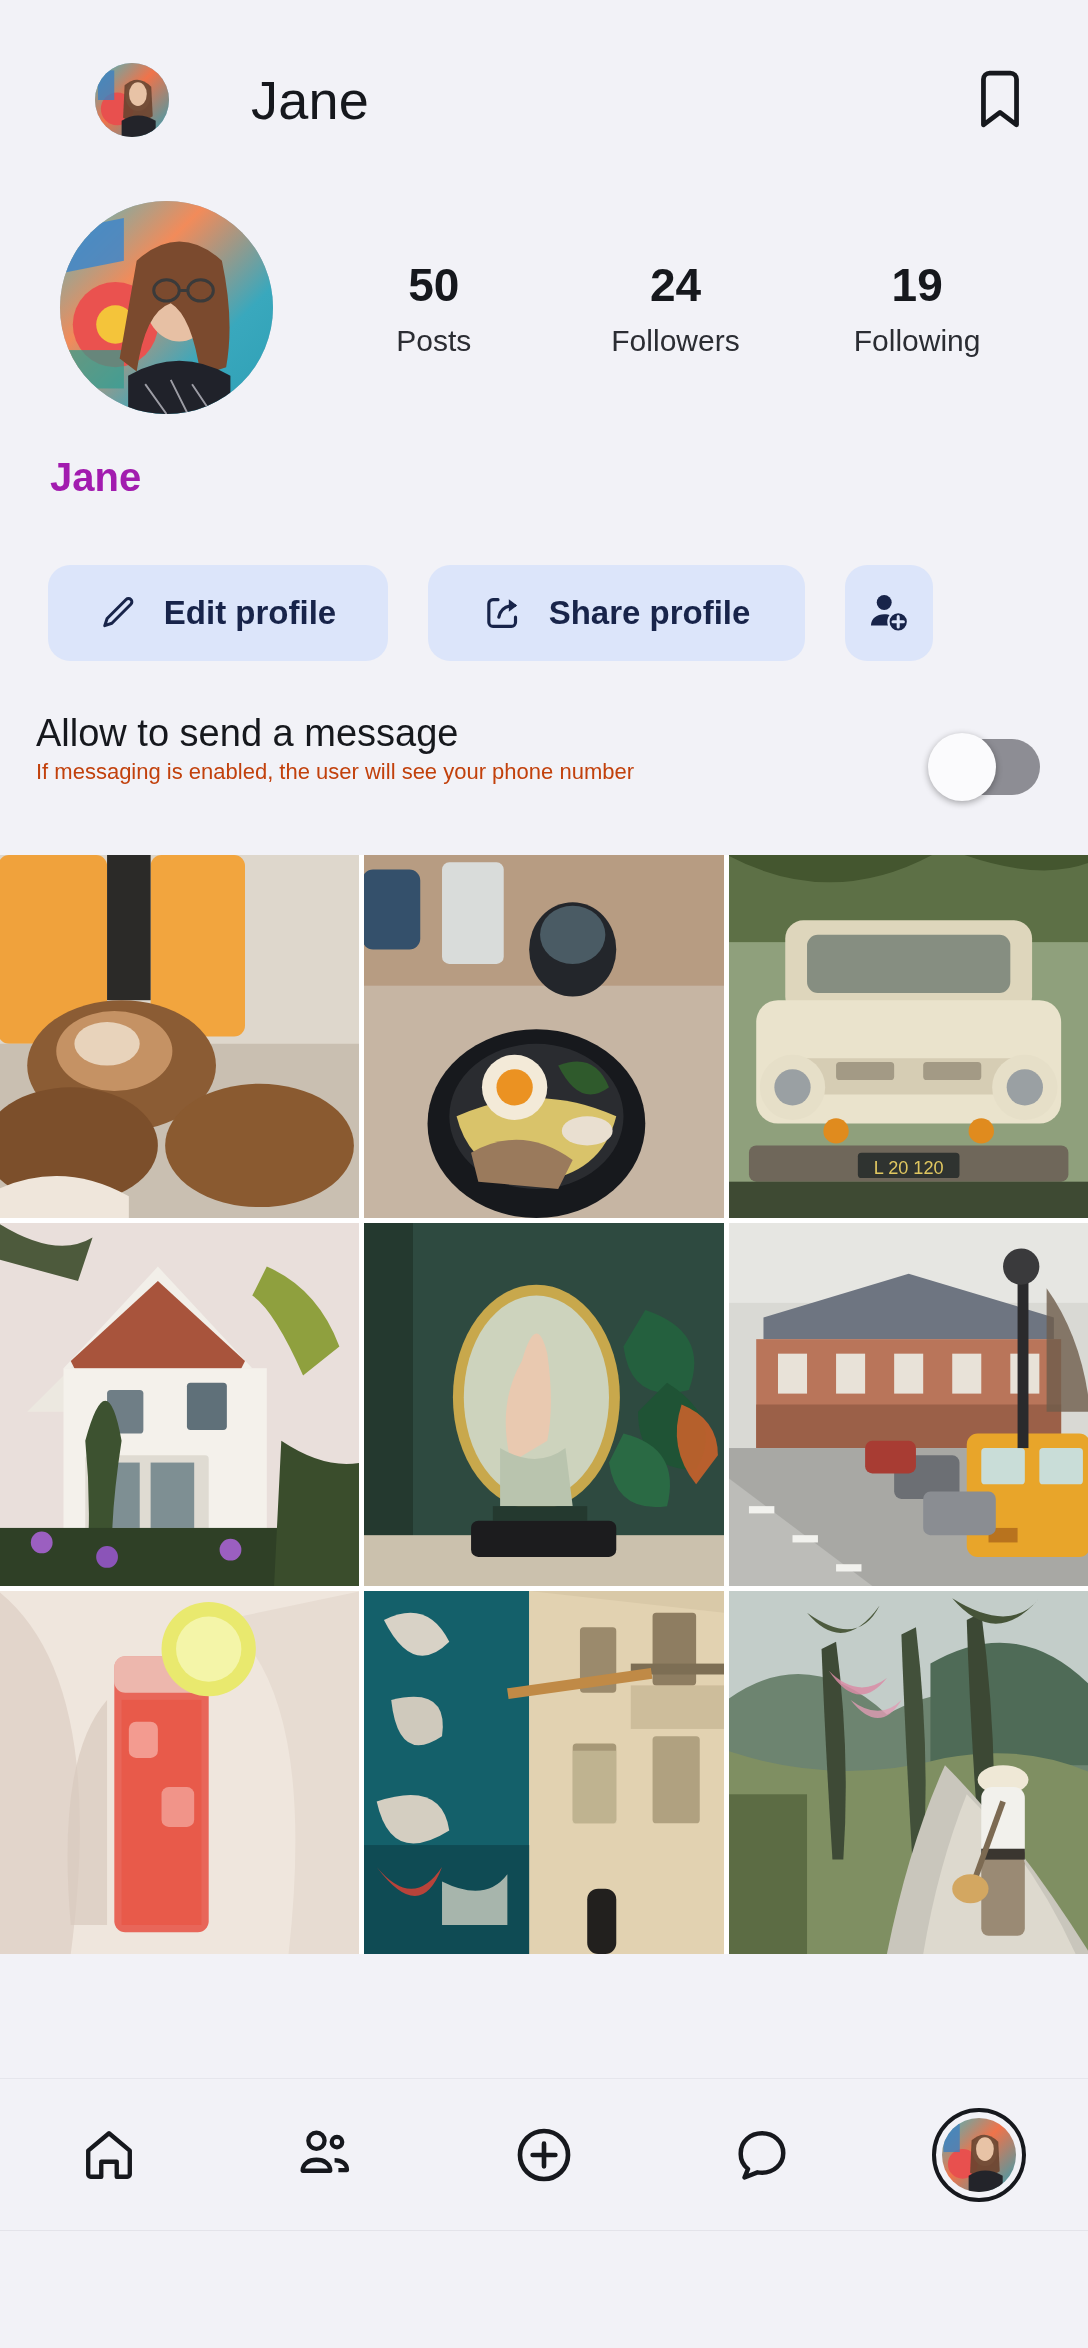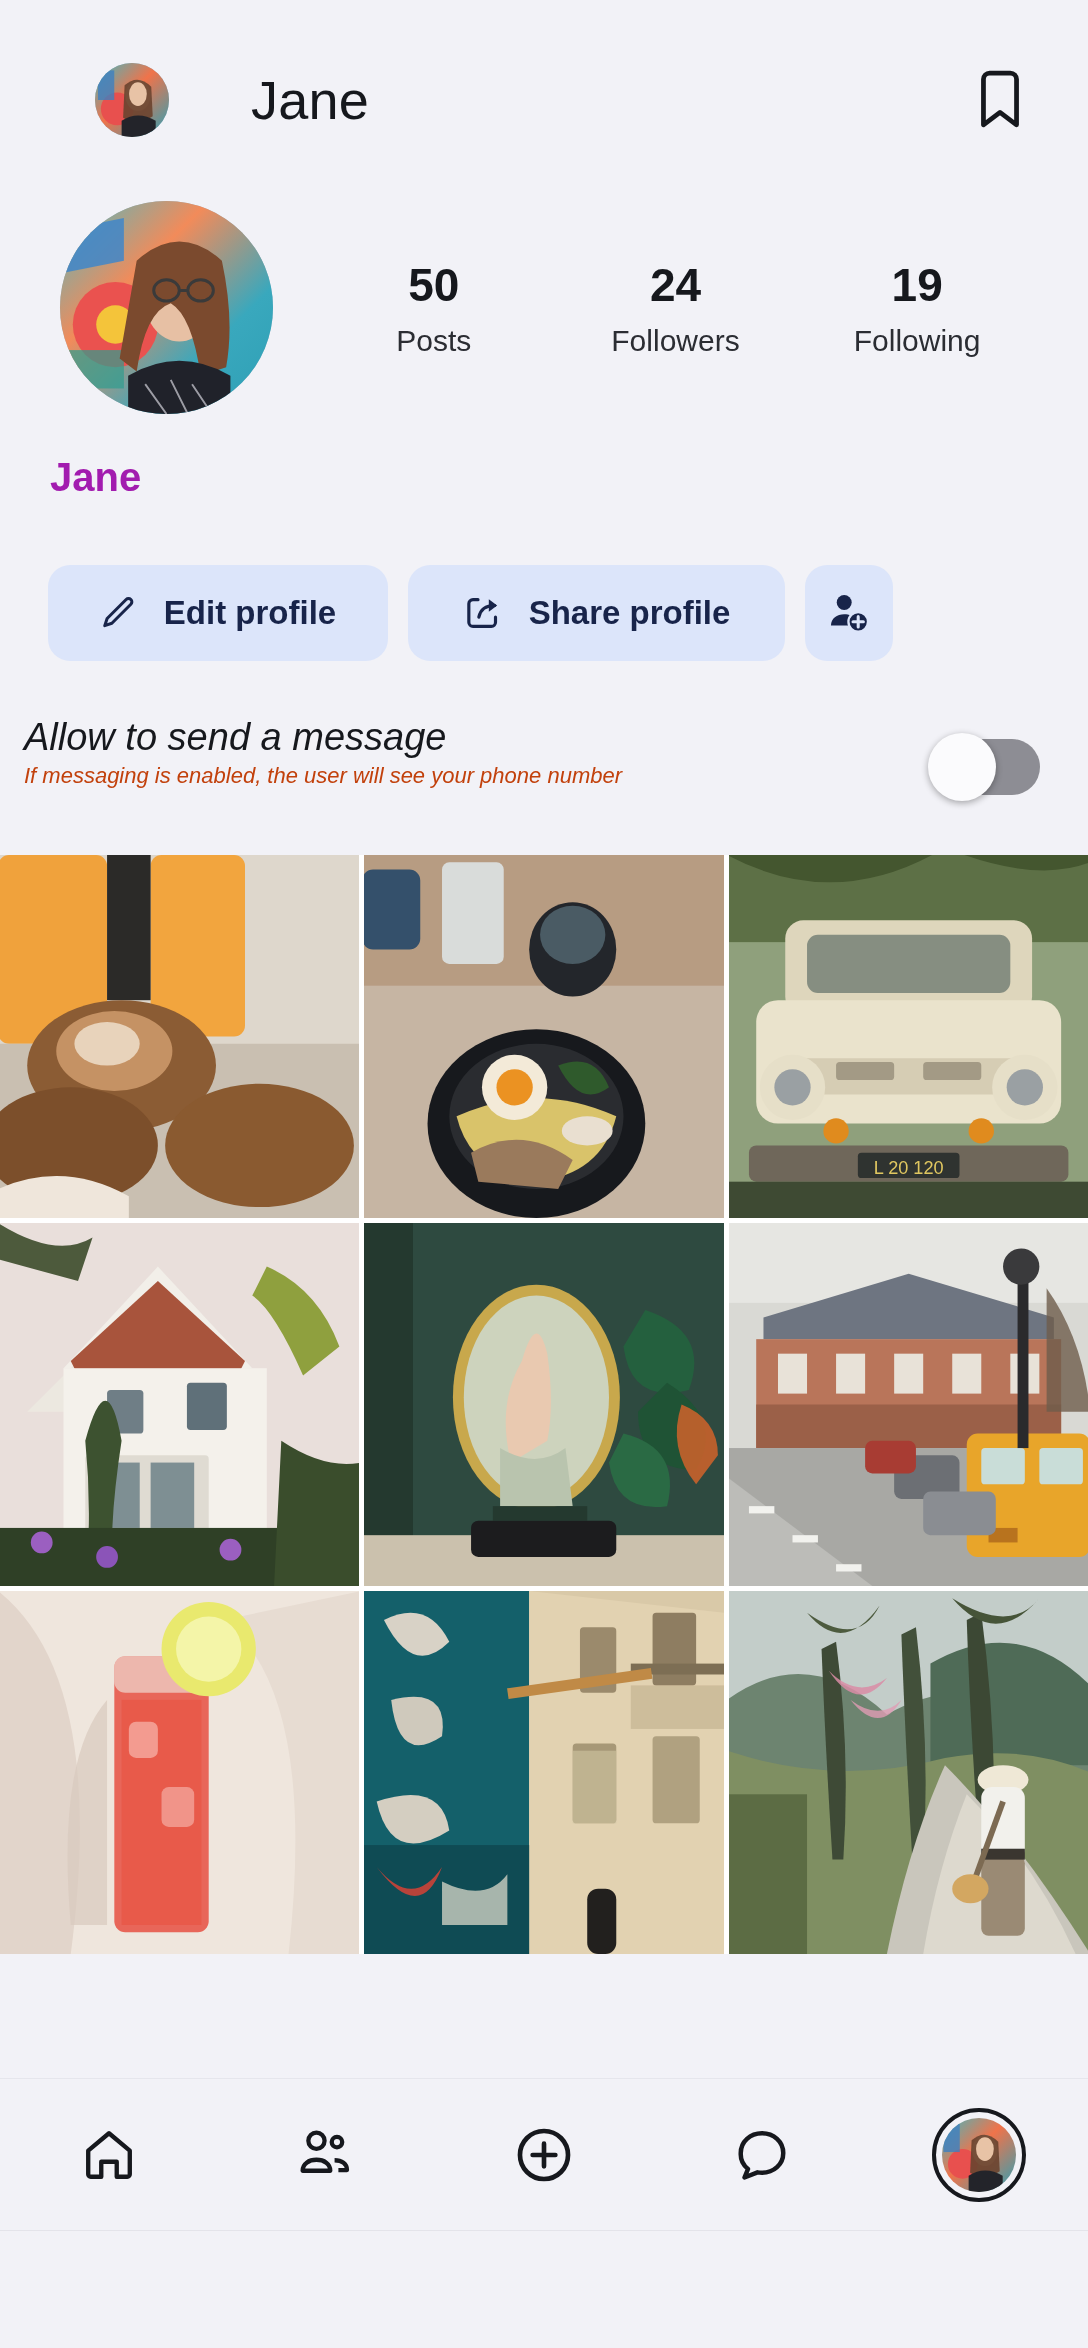--- a/index.html
+++ b/index.html
@@ -93,21 +93,21 @@
     color: #a21caf;
     padding: 40px 0 0 50px;
     font-weight: 700;
     flex: 0 0 auto;
   }
 
   
   .actions {
     display: flex;
     align-items: center;
-    gap: 20px;
+    gap: 40px;
     padding: 65px 48px 0 48px;
     flex: 0 0 auto;
   }
   .action-btn {
     background: #dce5fa;
     border-radius: 22px;
     height: 96px;
     display: flex;
     align-items: center;
     justify-content: center;
@@ -124,24 +124,23 @@
   .btn-icon-only {
     flex: 0 0 88px;
     width: 88px;
     border-radius: 22px;
     gap: 0;
   }
 
   
   .setting {
     display: flex;
-    align-items: center;
-    padding: 50px 48px 0 24px;
-    flex: 0 0 auto;
-    font-style: italic;
+    align-items: flex-start;
+    padding: 50px 48px 0 36px;
+    flex: 0 0 auto;
   }
   .setting-text { flex: 1 1 auto; padding-right: 30px; }
   .setting-title {
     font-size: 38px;
     color: #16181d;
     line-height: 1.2;
   }
   .setting-desc {
     font-size: 22px;
     color: #c2410c;

